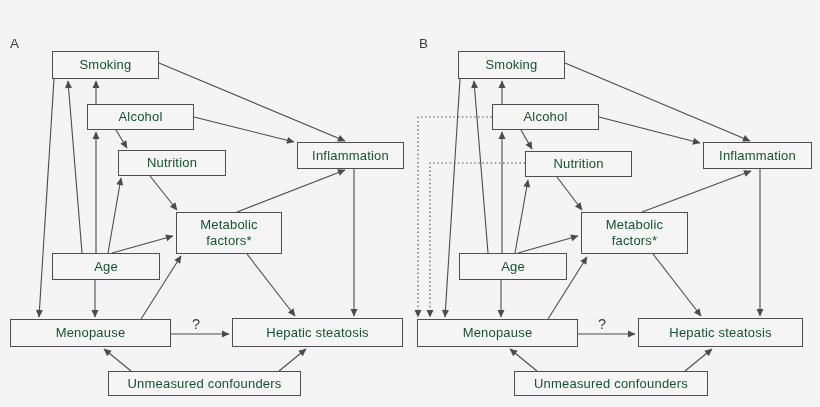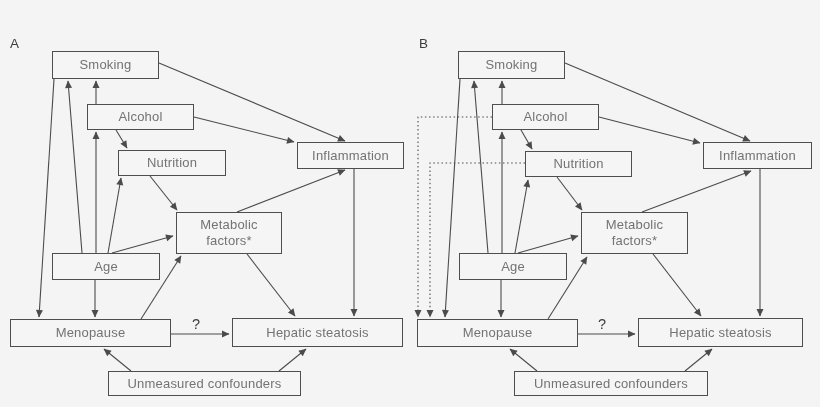--- a/index.html
+++ b/index.html
@@ -10,21 +10,21 @@
     overflow:hidden;
   }
   .stage{position:relative;width:820px;height:407px;}
   #edge-layer{position:absolute;left:0;top:0;width:820px;height:407px;}
   .node{
     position:absolute;box-sizing:border-box;
     border:1.4px solid #4e4e4e;
     display:flex;align-items:center;justify-content:center;
     text-align:center;white-space:pre-line;
     font-size:13px;line-height:1.22;
-    color:#737373;letter-spacing:.2px;
+    color:#14532d;letter-spacing:.2px;
     background:#f6f5f6;
   }
   .panel-label{
     position:absolute;font-size:13.5px;color:#3c3c3c;font-weight:400;
   }
   .edge-label{
     position:absolute;font-size:14.5px;color:#3c3c3c;
     transform:translate(-50%,0);
   }
   .edge{fill:none;stroke:#4b4b4b;stroke-width:1.1px;}

